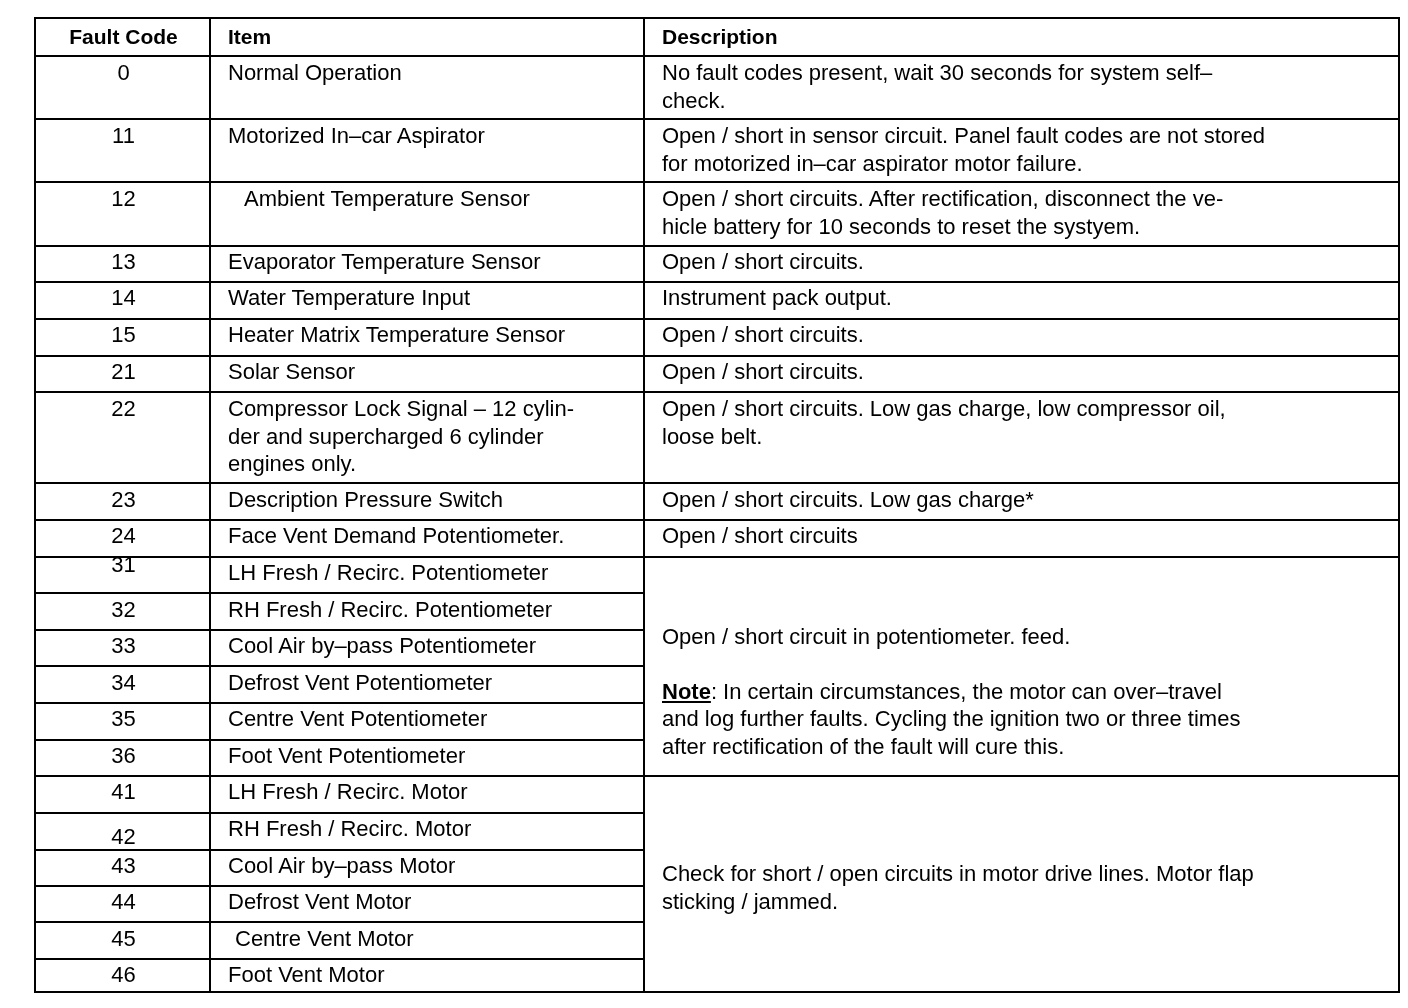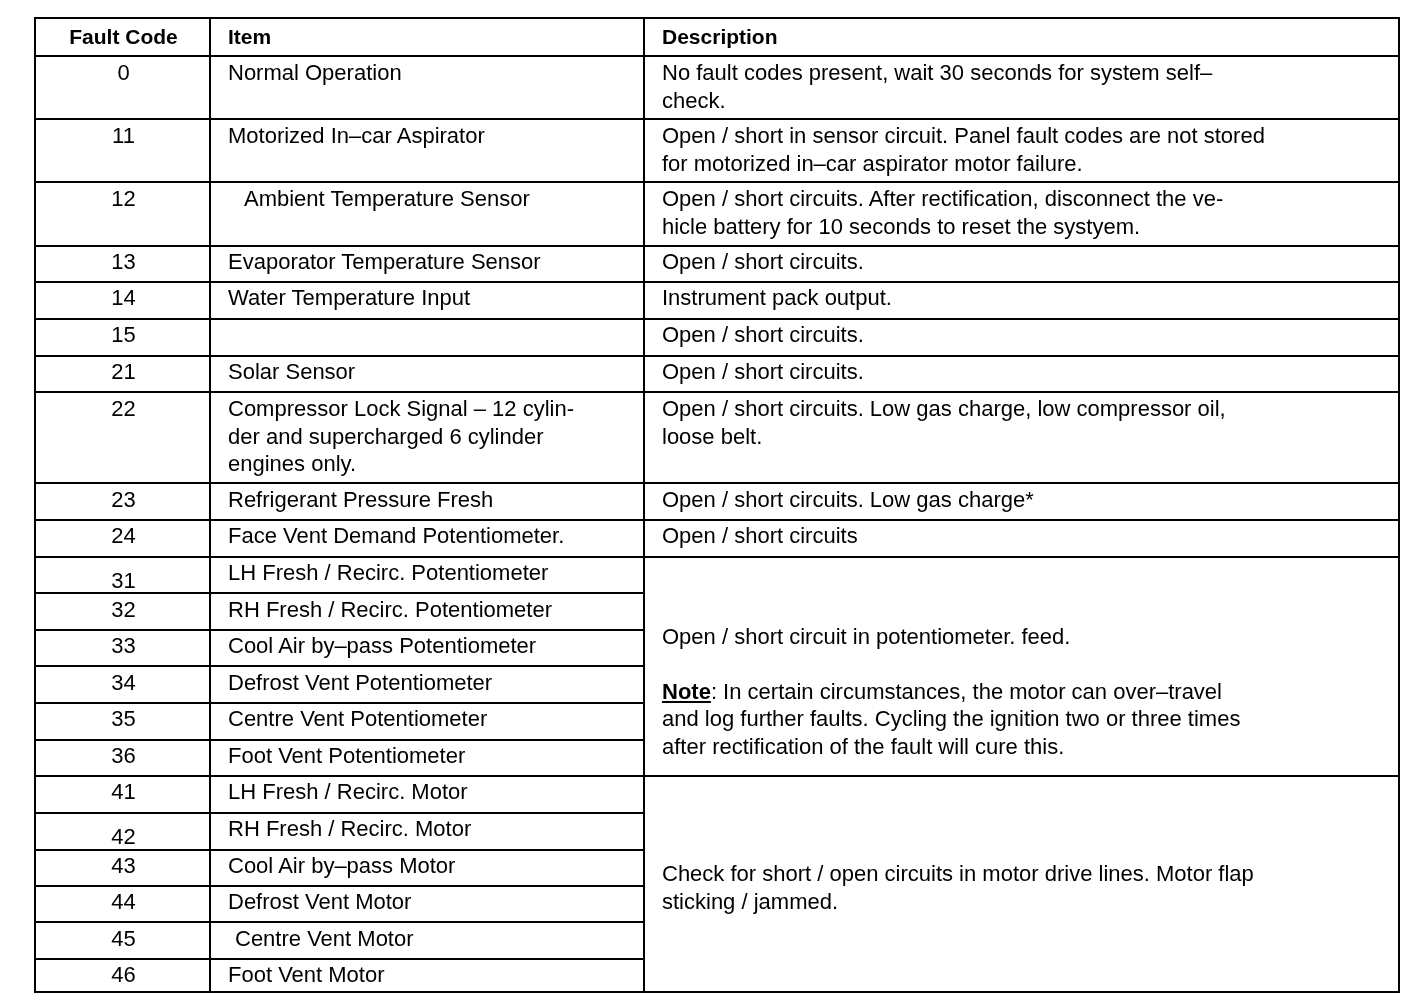--- a/index.html
+++ b/index.html
@@ -50,47 +50,48 @@
   <div class="cell" style="left:175px; width:434px; top:229px;">Evaporator Temperature Sensor</div>
   <div class="cell" style="left:609px; width:755px; top:229px;">Open / short circuits.</div>
   <div class="hline" style="left:0; width:1364px; top:262px;"></div>
 
   <div class="cell code" style="left:0; width:175px; top:265px;">14</div>
   <div class="cell" style="left:175px; width:434px; top:265px;">Water Temperature Input</div>
   <div class="cell" style="left:609px; width:755px; top:265px;">Instrument pack output.</div>
   <div class="hline" style="left:0; width:1364px; top:299px;"></div>
 
   <div class="cell code" style="left:0; width:175px; top:302px;">15</div>
+  <div class="cell" style="left:175px; width:434px; top:302px;">Heater Matrix Temperature Sensor</div>
   <div class="cell" style="left:609px; width:755px; top:302px;">Open / short circuits.</div>
   <div class="hline" style="left:0; width:1364px; top:336px;"></div>
 
   <div class="cell code" style="left:0; width:175px; top:339px;">21</div>
   <div class="cell" style="left:175px; width:434px; top:339px;">Solar Sensor</div>
   <div class="cell" style="left:609px; width:755px; top:339px;">Open / short circuits.</div>
   <div class="hline" style="left:0; width:1364px; top:372px;"></div>
 
   <div class="cell code" style="left:0; width:175px; top:376px;">22</div>
   <div class="cell" style="left:175px; width:434px; top:376px;">Compressor Lock Signal – 12 cylin-
 der and supercharged 6 cylinder
 engines only.</div>
   <div class="cell" style="left:609px; width:660px; top:376px;">Open / short circuits.  Low gas charge, low compressor oil,
 loose belt.</div>
   <div class="hline" style="left:0; width:1364px; top:463px;"></div>
 
   <div class="cell code" style="left:0; width:175px; top:467px;">23</div>
-  <div class="cell" style="left:175px; width:434px; top:467px;">Refrigerant Pressure Fresh</div>
+  <div class="cell" style="left:175px; width:434px; top:467px;">Description Pressure Switch</div>
   <div class="cell" style="left:609px; width:755px; top:467px;">Open / short circuits.  Low gas charge*</div>
   <div class="hline" style="left:0; width:1364px; top:500px;"></div>
 
   <div class="cell code" style="left:0; width:175px; top:503px;">24</div>
   <div class="cell" style="left:175px; width:434px; top:503px;">Face Vent Demand Potentiometer.</div>
   <div class="cell" style="left:609px; width:755px; top:503px;">Open / short circuits</div>
   <div class="hline" style="left:0; width:1364px; top:537px;"></div>
 
-  <div class="cell code" style="left:0; width:175px; top:548px;">31</div>
+  <div class="cell code" style="left:0; width:175px; top:532px;">31</div>
   <div class="cell" style="left:175px; width:434px; top:540px;">LH Fresh / Recirc. Potentiometer</div>
   <div class="hline" style="left:0; width:609px; top:573px;"></div>
   <div class="cell code" style="left:0; width:175px; top:577px;">32</div>
   <div class="cell" style="left:175px; width:434px; top:577px;">RH Fresh / Recirc. Potentiometer</div>
   <div class="hline" style="left:0; width:609px; top:610px;"></div>
   <div class="cell code" style="left:0; width:175px; top:613px;">33</div>
   <div class="cell" style="left:175px; width:434px; top:613px;">Cool Air by–pass Potentiometer</div>
   <div class="hline" style="left:0; width:609px; top:646px;"></div>
   <div class="cell code" style="left:0; width:175px; top:650px;">34</div>
   <div class="cell" style="left:175px; width:434px; top:650px;">Defrost Vent Potentiometer</div>

